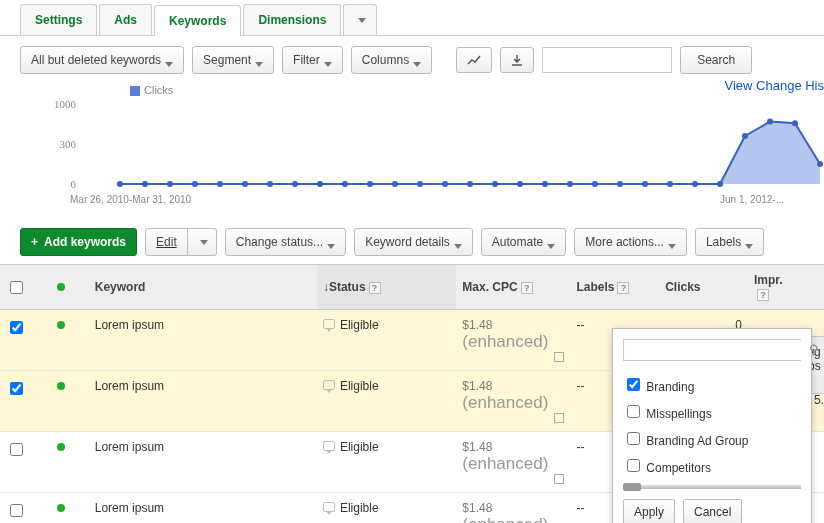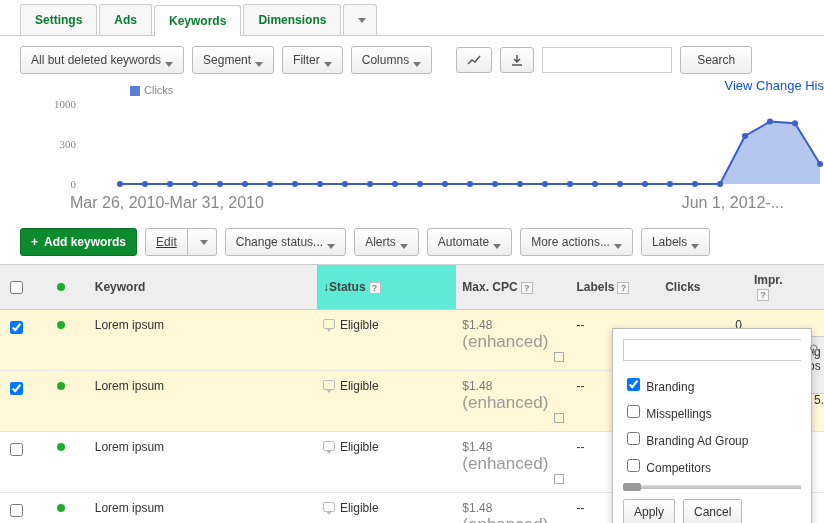--- a/index.html
+++ b/index.html
@@ -12,31 +12,31 @@
   .caret { display: inline-block; width: 0; height: 0; border-left: 4px solid transparent; border-right: 4px solid transparent; border-top: 5px solid #777; vertical-align: middle; margin-left: 4px; }
   .toolbar { display: flex; align-items: center; gap: 8px; padding: 10px 20px; }
   .btn { display: inline-flex; align-items: flex-end; padding: 6px 10px; border: 1px solid #bbb; background: linear-gradient(#fff,#eee); border-radius: 3px; cursor: pointer; color: #444; }
   .searchbox { border: 1px solid #ccc; height: 26px; width: 130px; padding: 0 6px; }
   .searchbtn { padding: 6px 16px; }
   .chartwrap { position: relative; height: 140px; margin: 0 20px 0 20px; }
   .legend { position: absolute; left: 110px; top: 0; font-size: 11px; color: #888; }
   .legend .sw { display: inline-block; width: 10px; height: 10px; background: #5a7fd6; margin-right: 4px; vertical-align: middle; }
   .ylabels { position: absolute; left: 60px; top: 0; height: 110px; font-size: 11px; color: #888; text-align: right; }
   .ylabels div { position: absolute; right: 4px; transform: translateY(-50%); font-family: Liberation Serif, serif; }
-  .xlab { position: absolute; font-size: 16px; color: #888; top: 110px; }
+  .xlab { position: absolute; font-size: 10px; color: #888; top: 110px; }
   .addbar { display: flex; align-items: center; gap: 8px; padding: 4px 20px 8px; }
   .addbtn { background: #0c8a2d; color: #fff; border: 1px solid #097423; padding: 6px 10px; border-radius: 3px; font-weight: bold; cursor: pointer; display: inline-flex; align-items: center; }
   .addbtn .plus { font-weight: bold; margin-right: 6px; }
   .splitbtn { display: inline-flex; text-decoration: underline; }
   .splitbtn .btn { border-radius: 3px 0 0 3px; }
   .splitbtn .sb-caret { border: 1px solid #bbb; border-left: none; background: linear-gradient(#fff,#eee); padding: 6px 8px; border-radius: 0 3px 3px 0; cursor: pointer; }
   table { border-collapse: collapse; width: 100%; table-layout: fixed; }
   th, td { padding: 8px 6px; text-align: left; font-size: 12px; }
   thead th { background: #eee; border-top: 1px solid #ccc; border-bottom: 1px solid #ccc; color: #444; font-weight: bold; }
-  th.status { background: #5eead4; }
+  th.status { background: #e5e5e5; }
   .help { display: inline-block; width: 12px; height: 12px; border: 1px solid #bbb; font-size: 9px; text-align: center; line-height: 11px; color: #888; margin-left: 3px; background: #f5f5f5; }
   tbody td { border-bottom: 1px solid #e6e6e6; vertical-align: top; }
   tr.selrow td { background: #fff7d6; }
   .enh { font-size: 17px; color: #999; display: block; text-align: right; }
   .cpc { color: #7a7a7a; text-align: right; display: block; }
   .dot { display: inline-block; width: 8px; height: 8px; border-radius: 50%; background: #1fae2a; }
   .bubble { display: inline-block; width: 12px; height: 10px; border: 1px solid #bbb; border-radius: 2px; position: relative; margin-right: 5px; }
   .bubble::after { content: ""; position: absolute; left: 2px; bottom: -4px; width: 0; height: 0; border-left: 3px solid transparent; border-right: 3px solid transparent; border-top: 4px solid #bbb; }
   .tickbox { display:inline-block; width:10px; height:10px; border:1px solid #aaa; margin-left: auto; }
   .cellcol { display:flex; flex-direction:column; align-items:flex-start; width:100%; }
@@ -149,21 +149,21 @@
     </div>
   <div class="splitbtn">
       <div class="btn">Edit</div>
       <div class="sb-caret"><span class="caret"></span></div>
     </div>
   <div class="btn">
       <span>Change status...</span>
       <span class="caret"></span>
     </div>
   <div class="btn">
-      <span>Alerts</span>
+      <span>Keyword details</span>
       <span class="caret"></span>
     </div>
   <div class="btn">
       <span>Automate</span>
       <span class="caret"></span>
     </div>
   <div class="btn">
       <span>More actions...</span>
       <span class="caret"></span>
     </div>

